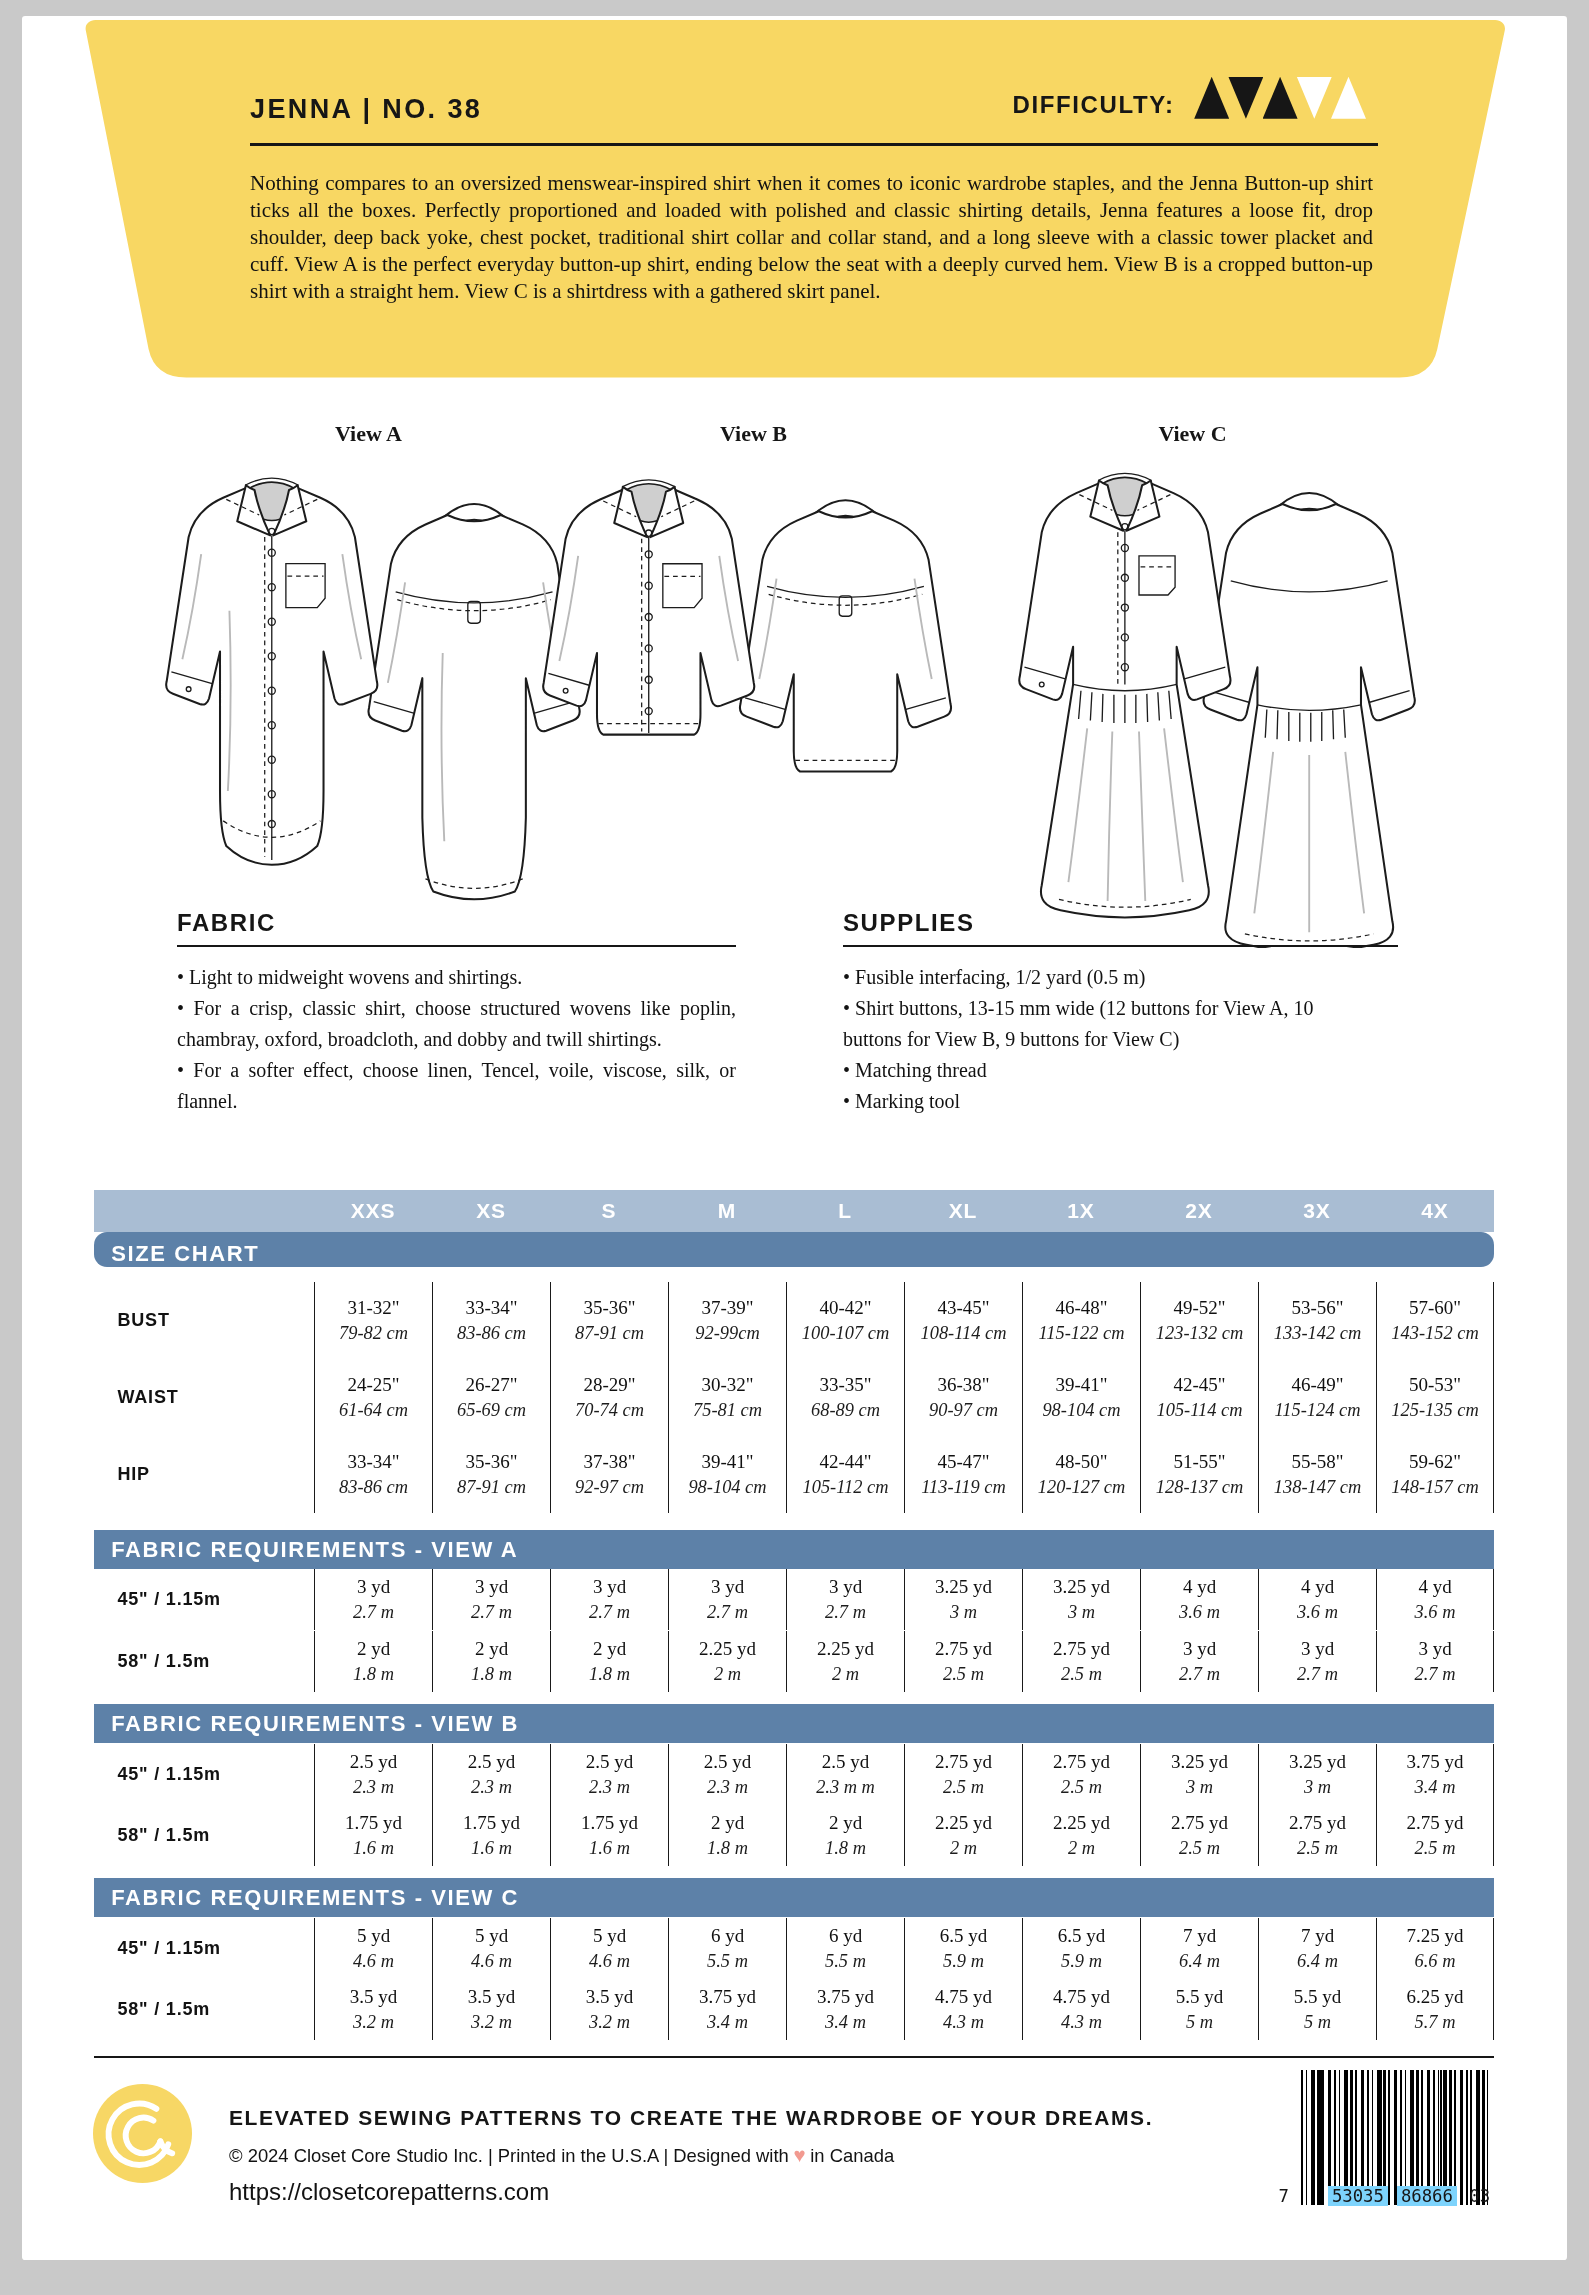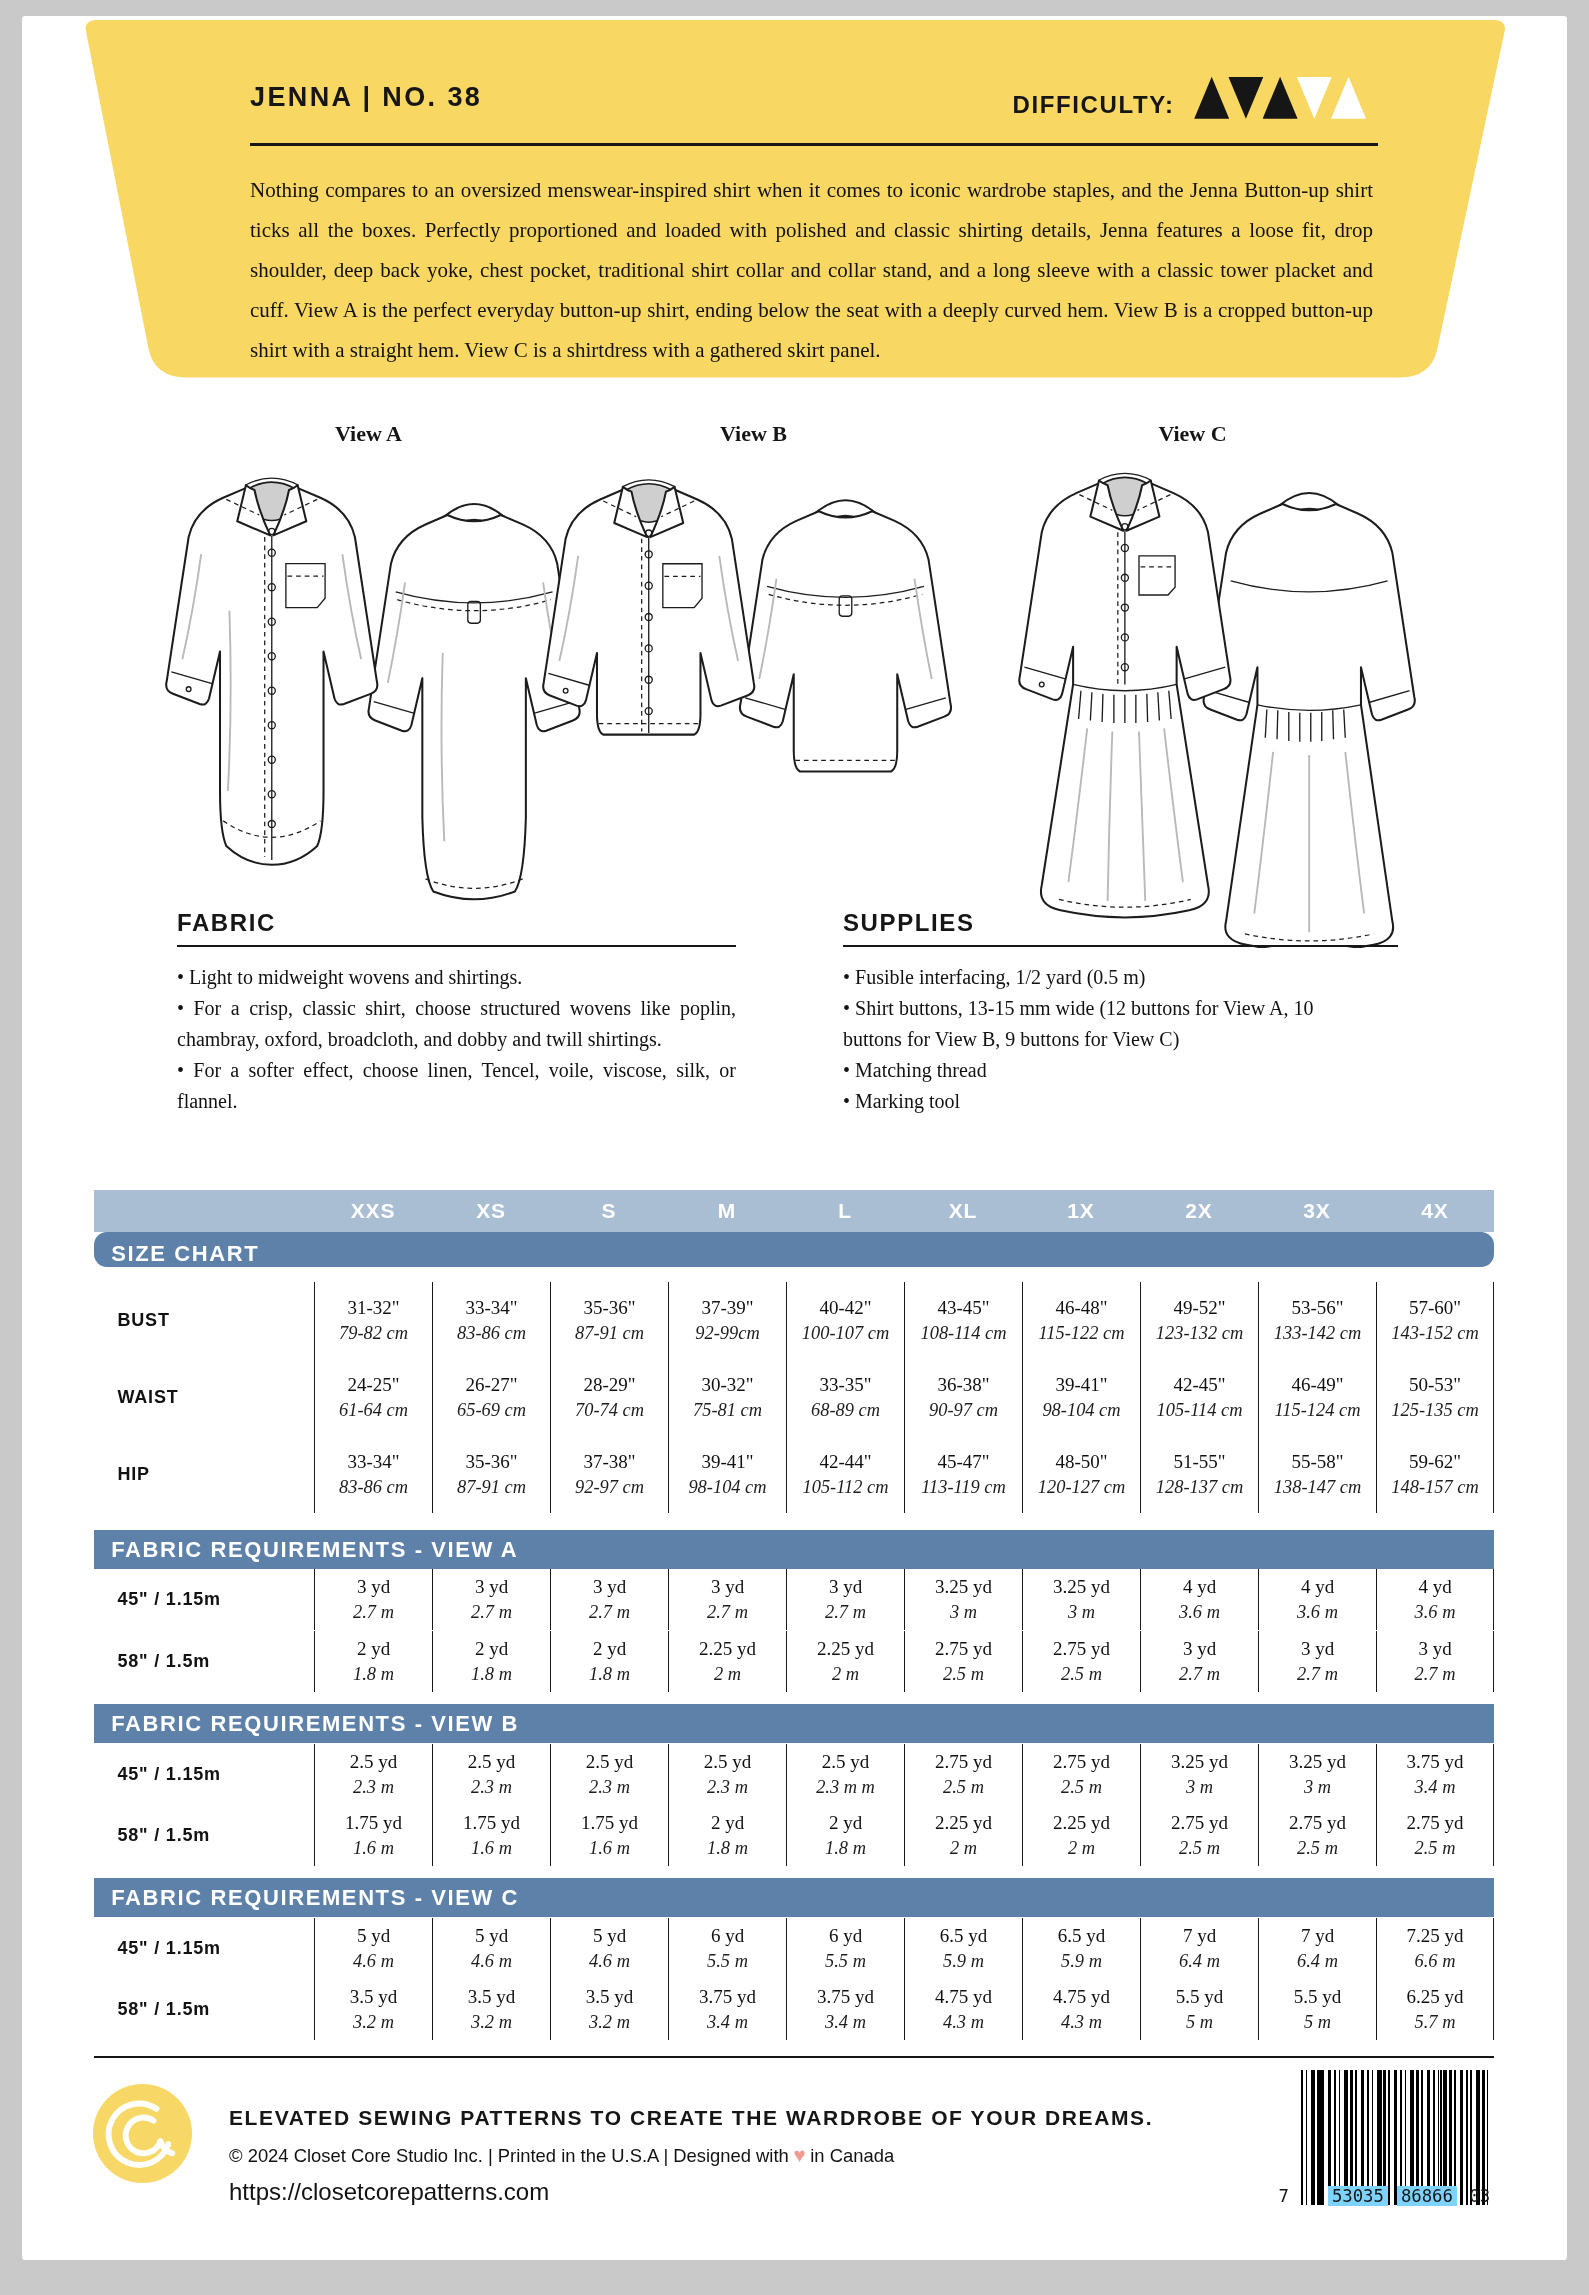--- a/index.html
+++ b/index.html
@@ -4,30 +4,30 @@
 <style>
   * { margin:0; padding:0; box-sizing:border-box; }
   html,body { width:1589px; height:2295px; }
   body { position:relative; background:#c9c9c9; font-family:"Liberation Sans",sans-serif; color:#161616; }
   .page { position:absolute; left:22px; top:15.7px; width:1545px; height:2244px; background:#ffffff; border-radius:3.1px; overflow:hidden; }
   .abs { position:absolute; }
   .serif { font-family:"Liberation Serif","DejaVu Serif",serif; }
 
   
   .yellow-svg { position:absolute; left:27px; top:4.7px; }
-  .brand-title { position:absolute; left:228px; top:66px; font-size:27px; font-weight:bold; letter-spacing:2.4px; }
+  .brand-title { position:absolute; left:228px; top:78px; font-size:27px; font-weight:bold; letter-spacing:2.4px; }
   .difficulty { position:absolute; top:61px; right:201px; display:flex; align-items:flex-end; gap:20.4px; }
   .diff-label { font-size:24px; font-weight:bold; letter-spacing:1.6px; }
   .tris { display:flex; }
   .tri { display:block; width:35px; height:42px; background:#161616; margin-left:-0.8px; }
   .tri.up   { clip-path:polygon(50% 0, 100% 100%, 0 100%); }
   .tri.down { clip-path:polygon(0 0, 100% 0, 50% 100%); }
   .tri.empty{ background:#ffffff; }
   .head-rule { position:absolute; left:228px; top:127px; width:1128px; height:3.1px; background:#161616; }
-  .description { position:absolute; left:228px; top:154px; width:1123px; font-size:21px; line-height:40px; text-align:justify; color:#121212; }
+  .description { position:absolute; left:228px; top:154px; width:1123px; font-size:21px; line-height:27px; text-align:justify; color:#121212; }
 
   
   .view-label { position:absolute; top:405px; width:173px; text-align:center; font-size:22px; font-weight:bold; font-family:"Liberation Serif",serif; }
   .flat { stroke:#1c1c1c; fill:#ffffff; stroke-width:2.6; stroke-linejoin:round; }
   .flat-thin { stroke:#1c1c1c; fill:none; stroke-width:1.7; }
   .flat-dash { stroke:#1c1c1c; fill:none; stroke-width:1.6; stroke-dasharray:6 5; }
   .flat-shade { stroke:#b9b9b9; fill:none; stroke-width:2.4; }
   .flat-gray { fill:#cfcfcf; stroke:#1c1c1c; stroke-width:2; }
 
   

